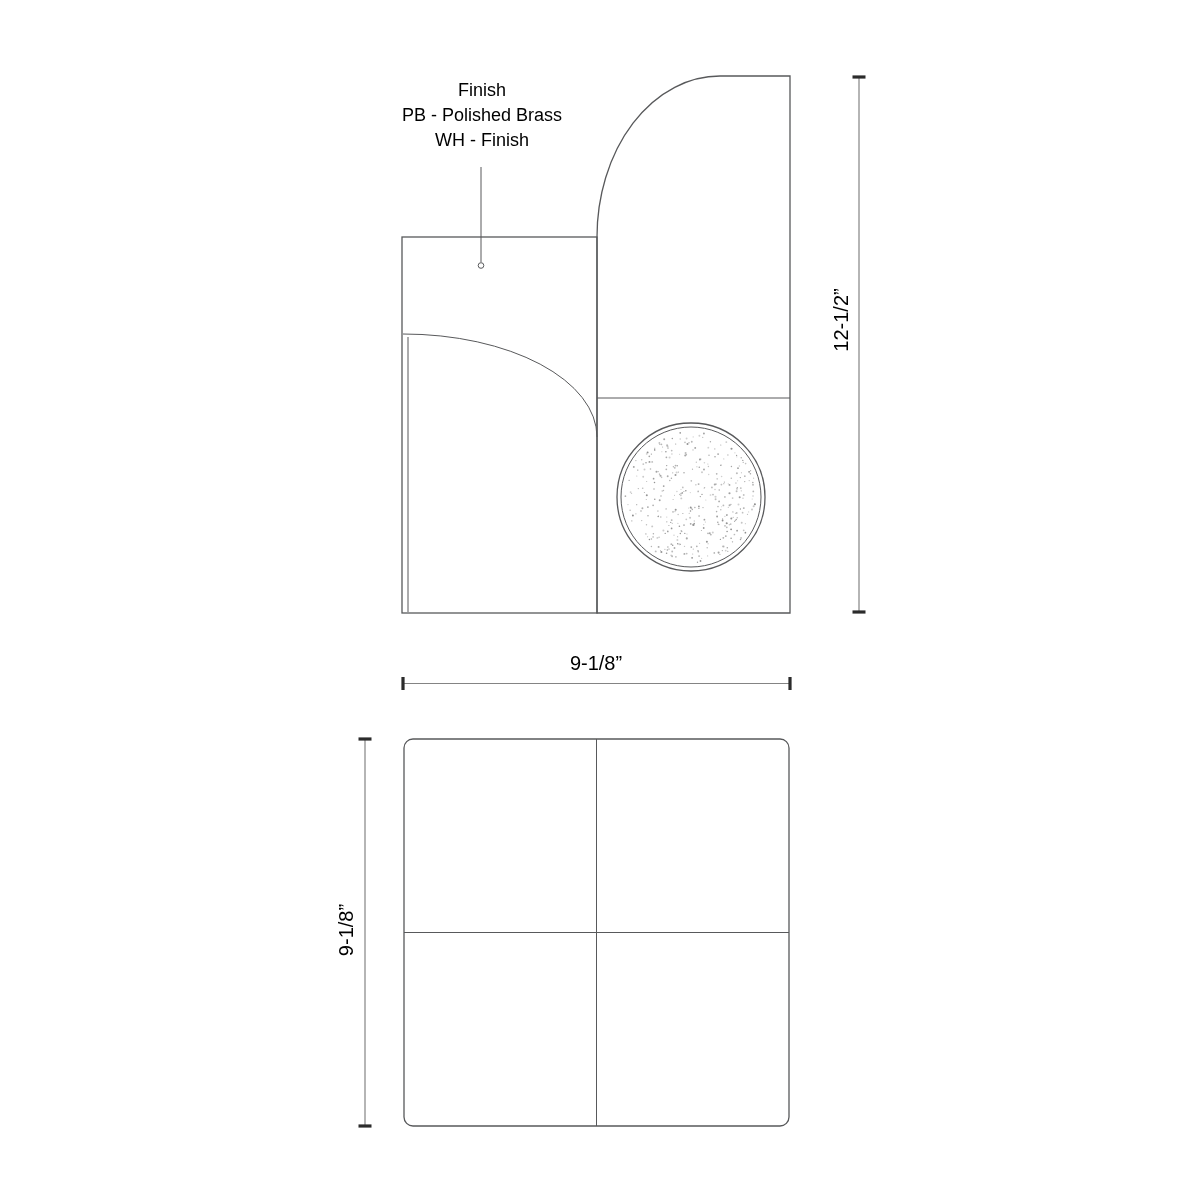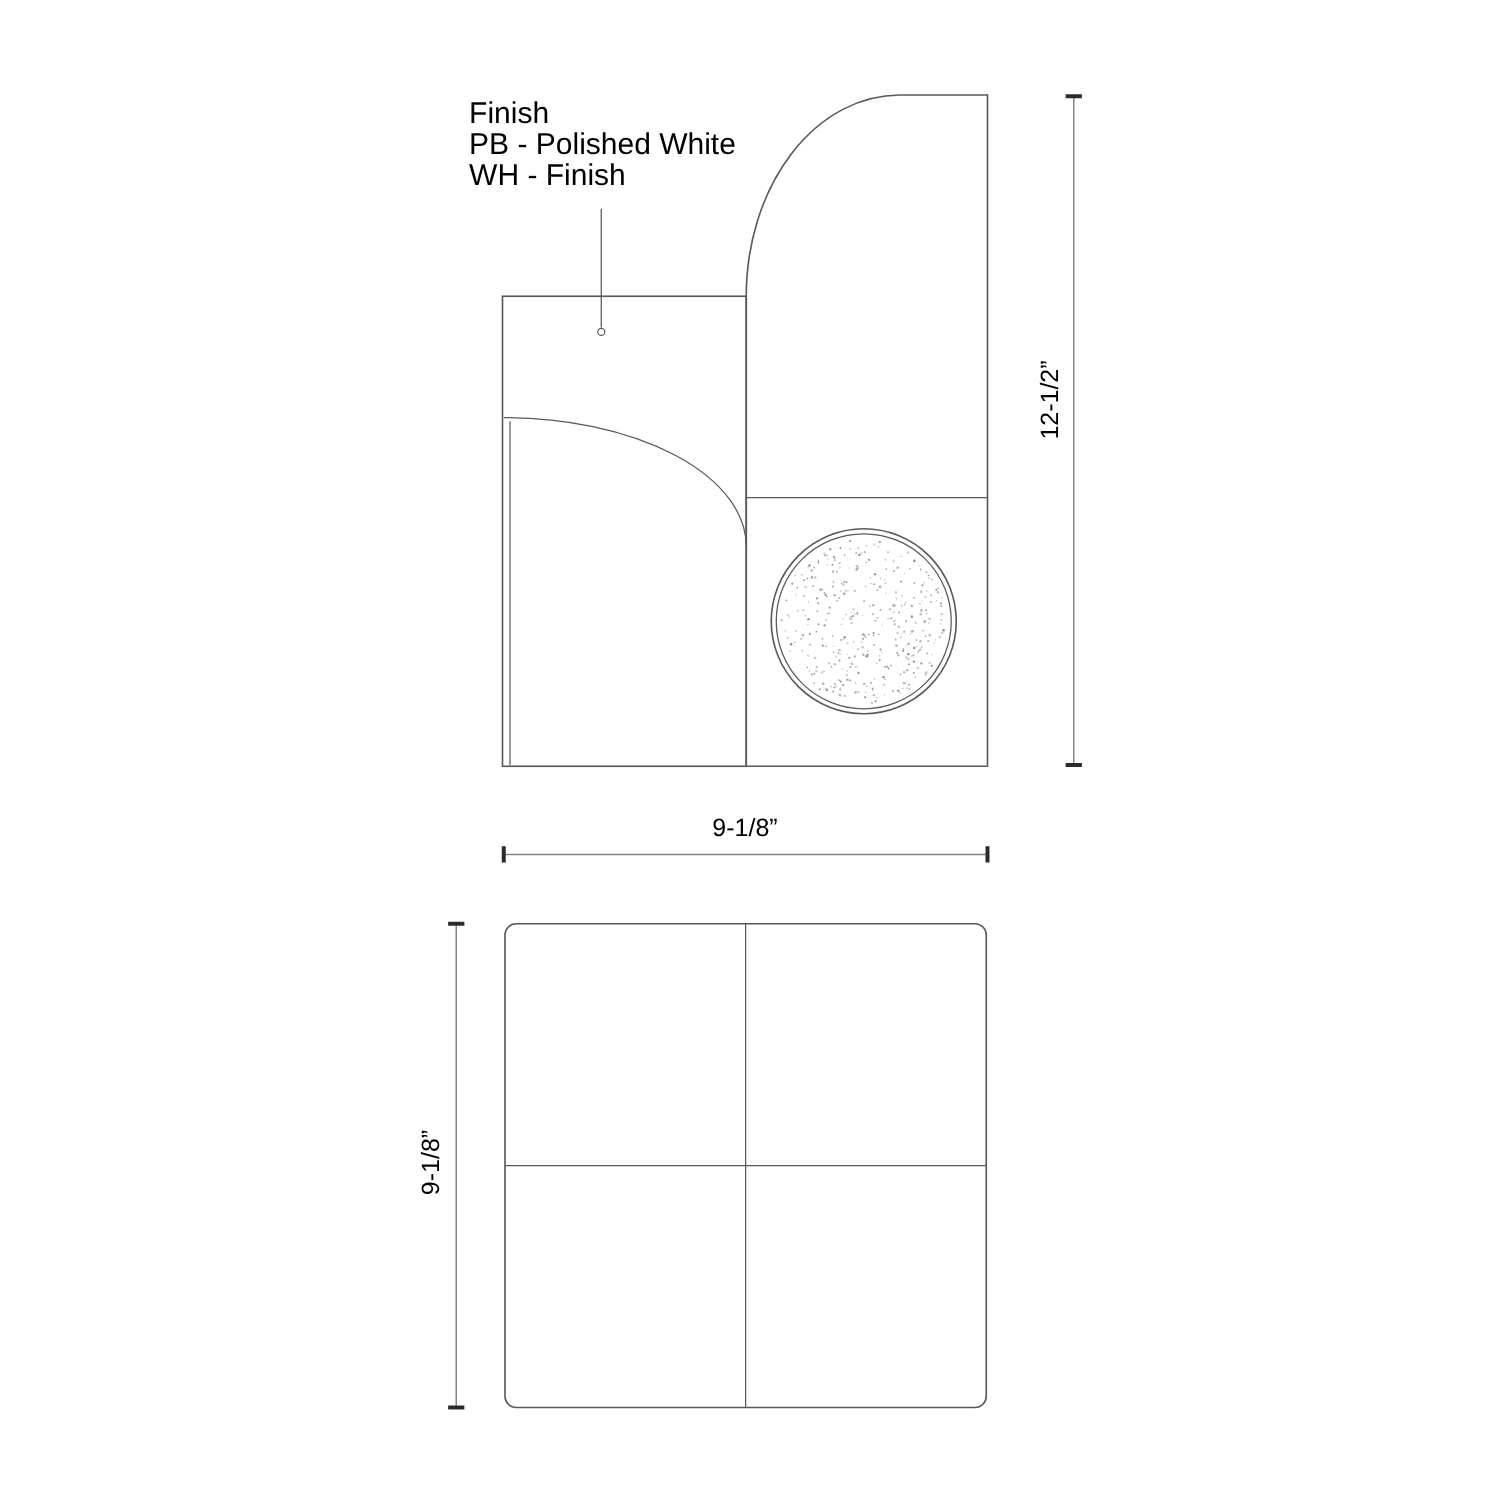--- a/index.html
+++ b/index.html
@@ -23,21 +23,22 @@
   .geo-thin{stroke:var(--line);stroke-width:1;fill:none;}
   .dim{stroke:var(--dim-line);stroke-width:1.2;fill:none;}
   .tick{stroke:var(--tick);stroke-width:3.2;fill:none;}
   .label{
     position:absolute;color:var(--text);
     white-space:nowrap;
   }
   .note{
     left:482px;top:78px;
     transform:translateX(-50%);
-    font-size:24px;line-height:25px;
+    text-align:center;
+    font-size:18px;line-height:25px;
   }
   .dim-label{font-size:20px;}
   .dim-label.vertical{transform:translate(-50%,-50%) rotate(-90deg);}
   .dim-label.horizontal{transform:translate(-50%,-50%);}
   #dim-height-label{left:841px;top:320px;}
   #dim-width-label{left:596px;top:663px;}
   #dim-depth-label{left:346px;top:930px;}
 </style>
 </head>
 <body>
@@ -467,21 +468,21 @@
 
     <g>
       <line x1="365" y1="739" x2="365" y2="1126" class="dim"></line>
       <line x1="358.5" y1="739" x2="371.5" y2="739" class="tick"></line>
       <line x1="358.5" y1="1126" x2="371.5" y2="1126" class="tick"></line>
     </g>
   </svg>
 
   <div class="label note">
     <div>Finish</div>
-    <div>PB - Polished White</div>
+    <div>PB - Polished Brass</div>
     <div>WH - Finish</div>
   </div>
 
   <div id="dim-height-label" class="label dim-label vertical">12-1/2”</div>
 
   <div id="dim-width-label" class="label dim-label horizontal">9-1/8”</div>
 
   <div id="dim-depth-label" class="label dim-label vertical">9-1/8”</div>
 </div>
 

